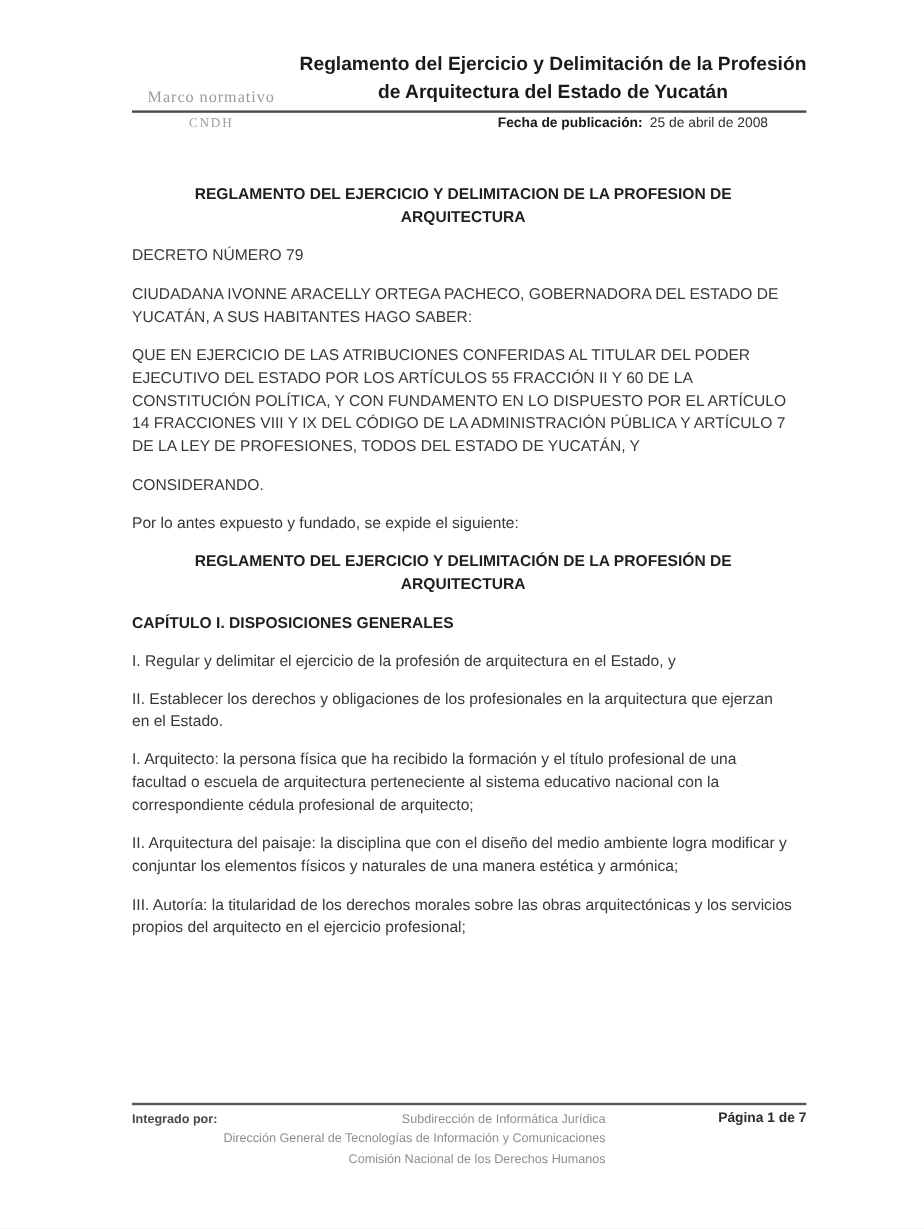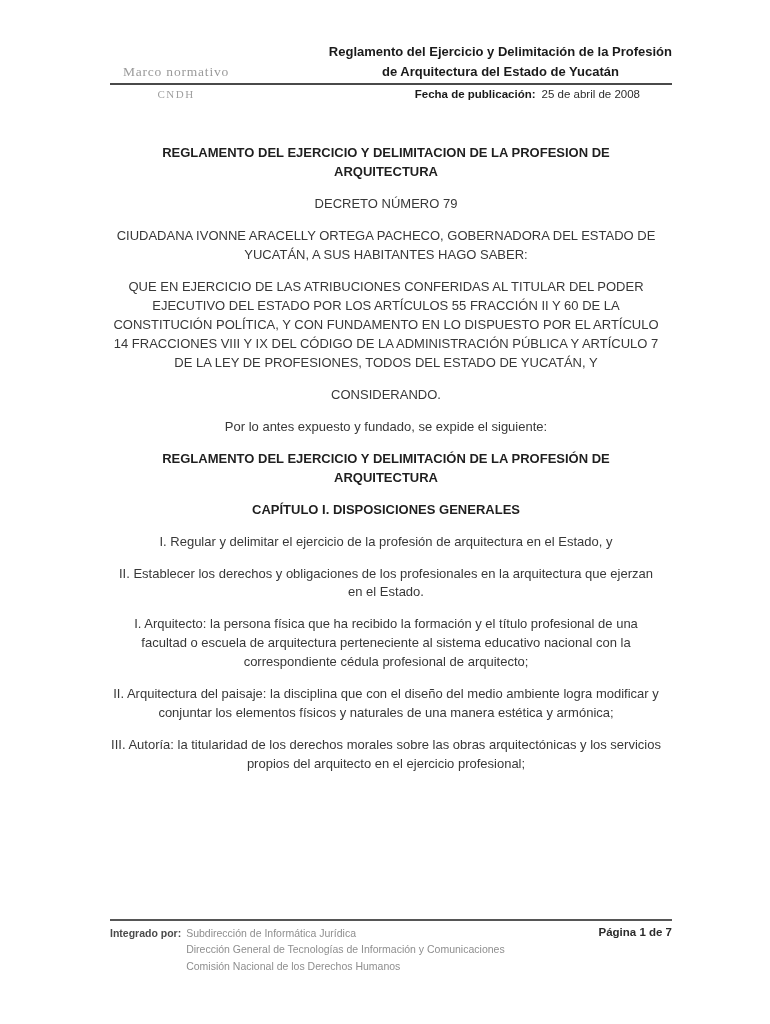--- a/index.html
+++ b/index.html
@@ -36,21 +36,21 @@
     padding-bottom: 1px;
   }
   .hdr-title-col {
     flex: 1;
     display: flex;
     justify-content: flex-end;
   }
   .hdr-title-block {
     text-align: center;
     font-weight: bold;
-    font-size: 13px;
+    font-size: 16px;
     line-height: 1.5;
     color: #1a1a1a;
   }
   .hdr-rule {
     height: 2px;
     background: #4a4a4a;
     margin-top: 2px;
   }
   .hdr-bottom {
     display: flex;
@@ -75,21 +75,21 @@
   .hdr-fecha .label { font-weight: bold; }
   .hdr-fecha .value { font-weight: normal; margin-left: 6px; color: #2e2e2e; text-align: right; }
 
   
   .doc {
     margin-top: 44px;
     max-width: 552px;
     font-size: 13px;
     line-height: 1.46;
   }
-  .block { margin: 0 0 13px 0; text-align: center; }
+  .block { margin: 0 0 13px 0; }
   .title-center {
     font-weight: bold;
     text-align: center;
     color: #1f1f1f;
   }
   .heading-left {
     font-weight: bold;
     color: #1f1f1f;
   }
 
@@ -102,20 +102,21 @@
   }
   .footer-rule {
     height: 2px;
     background: #565656;
     margin-bottom: 4px;
   }
   .footer-body {
     display: flex;
     justify-content: space-between;
     align-items: flex-start;
+    text-align: right;
   }
   .footer-left {
     display: flex;
     font-size: 10.5px;
     line-height: 1.55;
   }
   .footer-label {
     font-weight: bold;
     color: #4a4a4a;
     white-space: nowrap;

